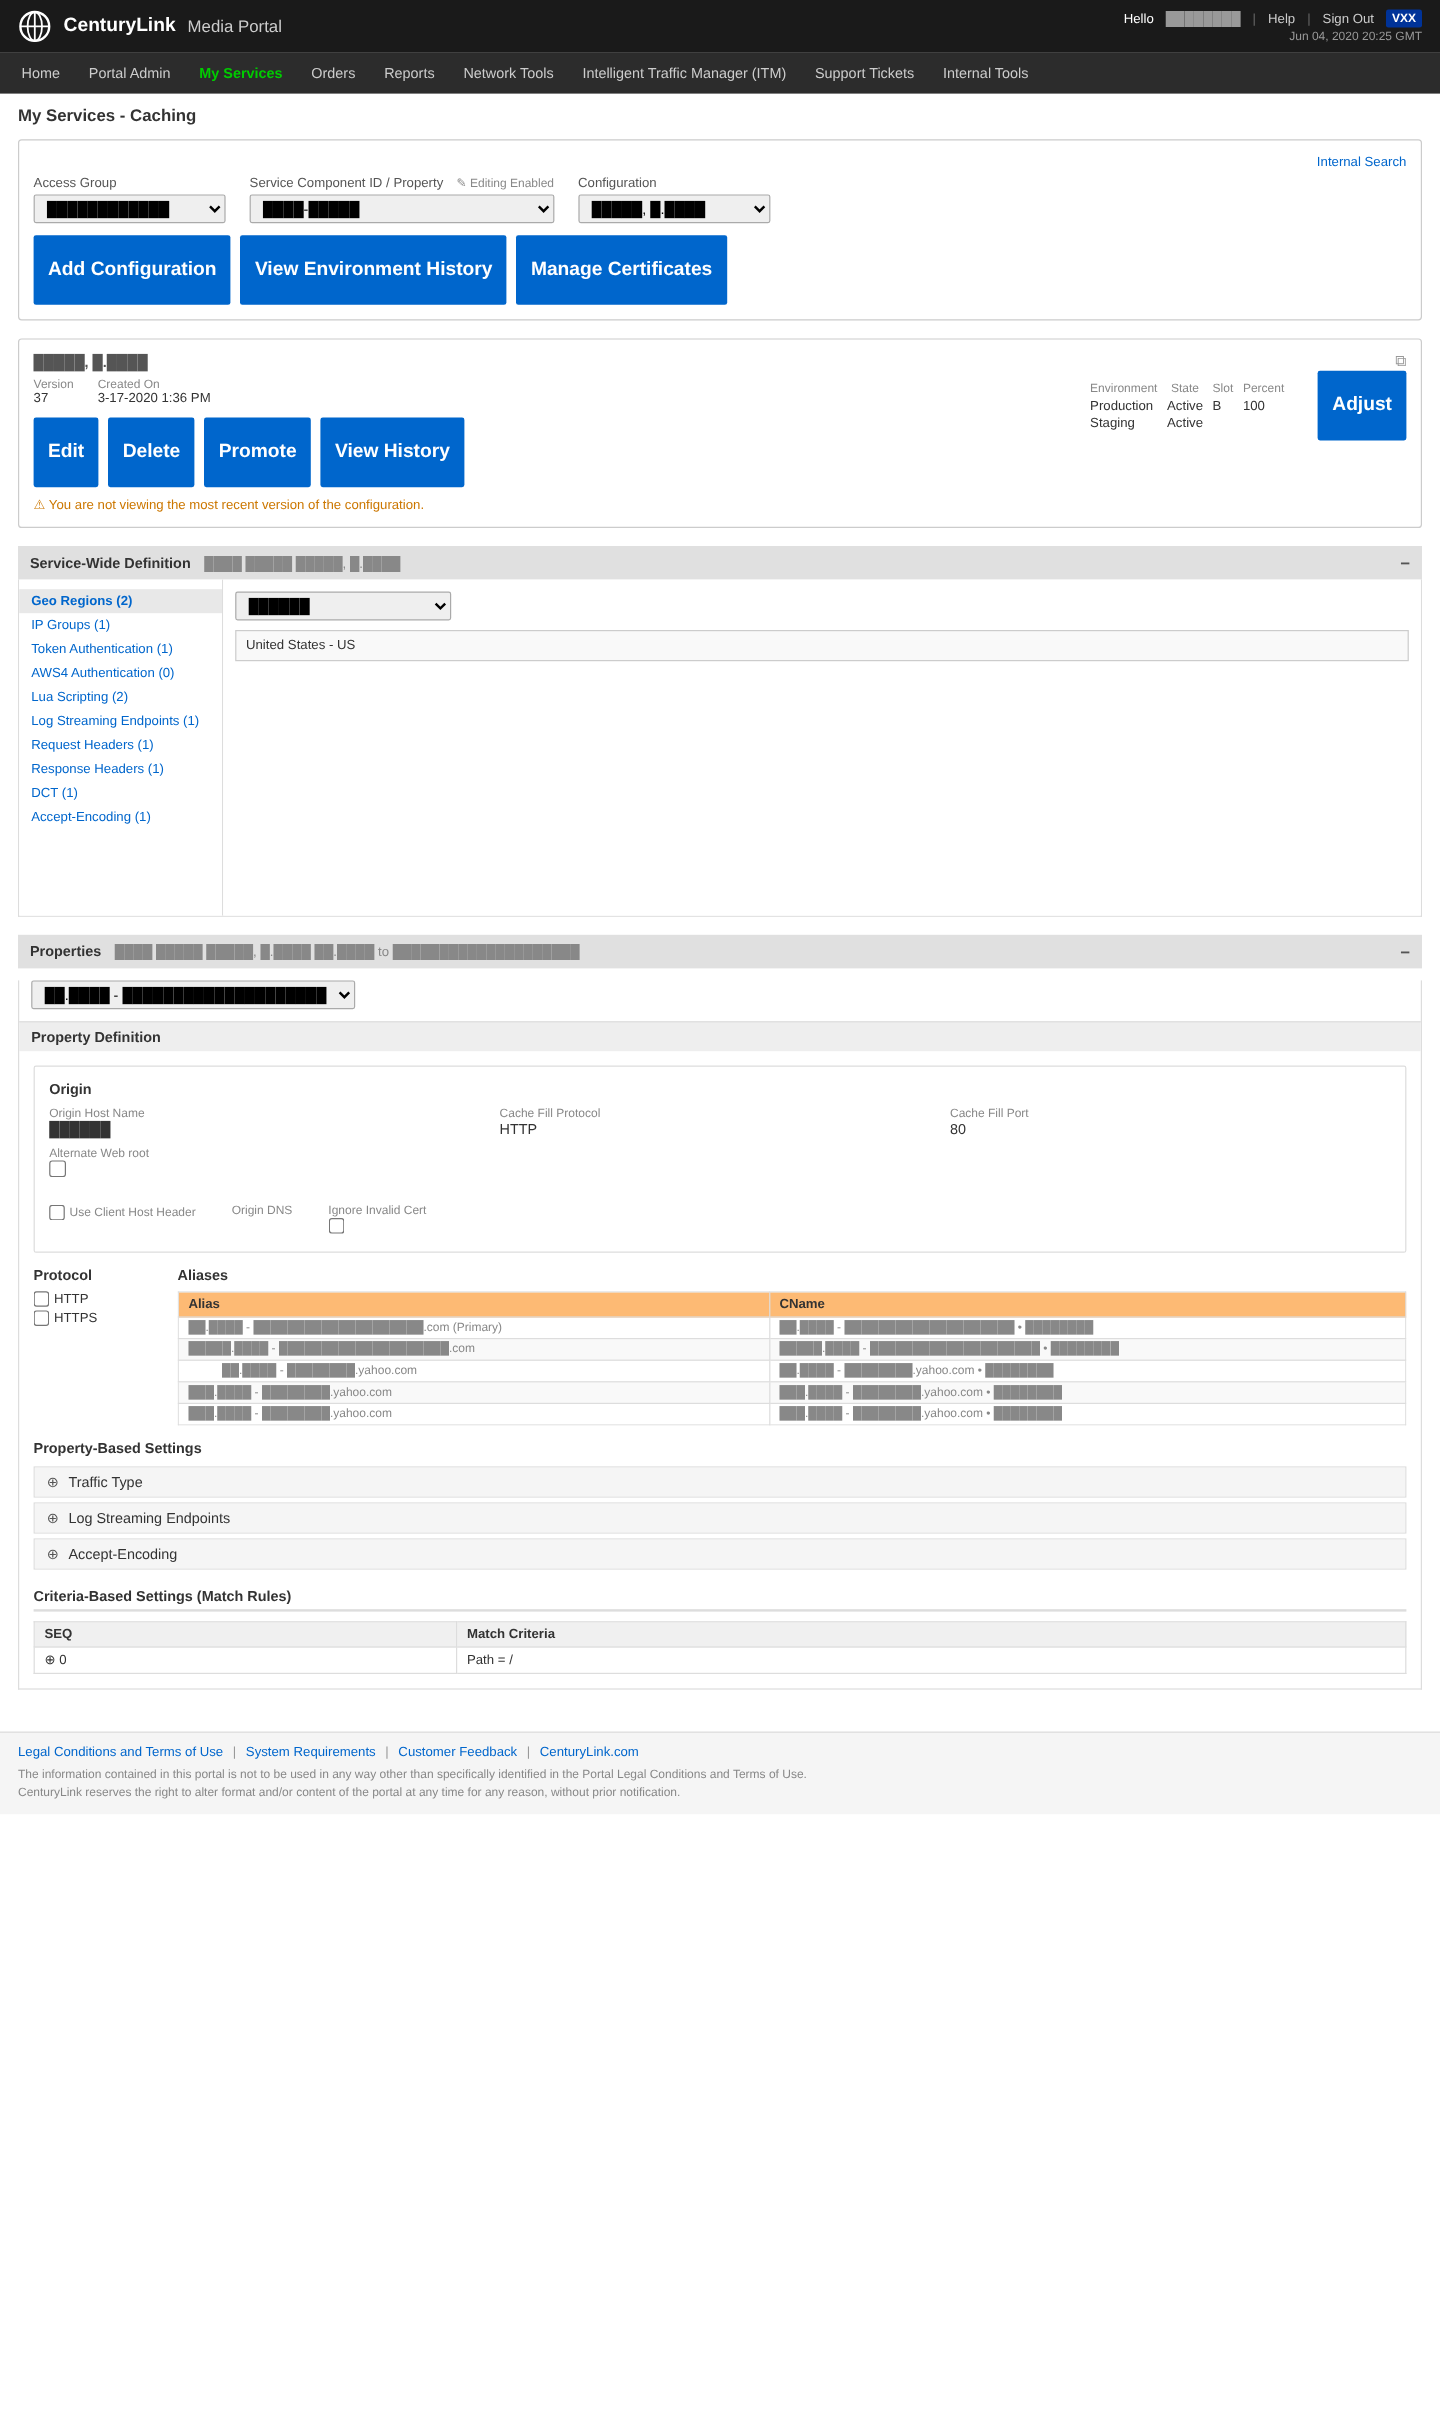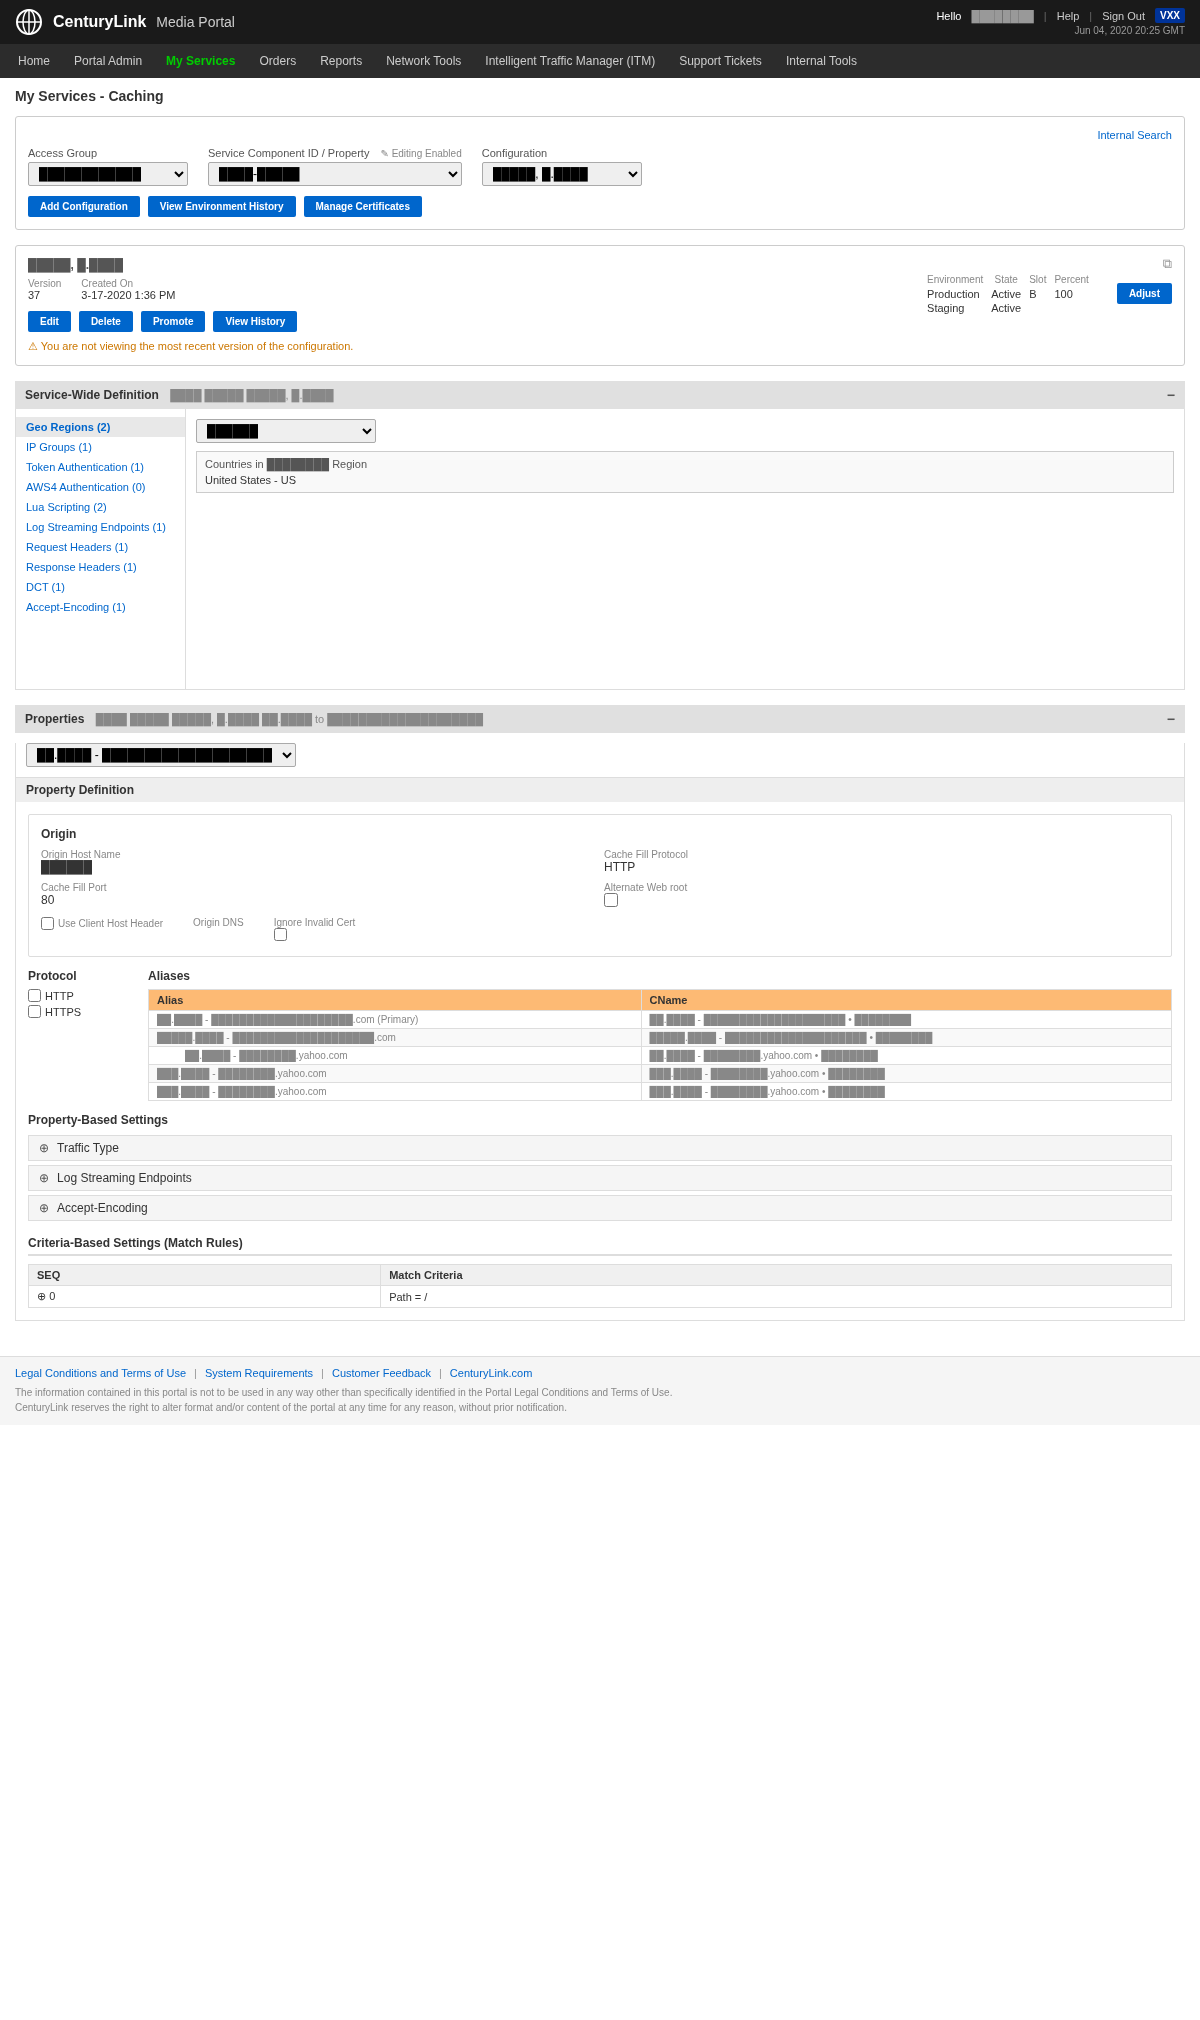--- a/index.html
+++ b/index.html
@@ -29,21 +29,21 @@
 
     
     .form-row { display: flex; align-items: flex-end; gap: 20px; margin-bottom: 10px; flex-wrap: wrap; }
     .form-group { display: flex; flex-direction: column; gap: 3px; }
     .form-group label { font-size: 11px; color: #555; }
     .form-group select, .form-group input { font-size: 12px; border: 1px solid #aaa; padding: 3px 6px; border-radius: 2px; min-width: 160px; }
 
     .internal-search-link { margin-left: auto; color: #0066cc; font-size: 11px; text-decoration: none; align-self: flex-start; }
 
     
-    .btn { padding: 5px 12px; font-size: 10px; border: none; border-radius: 2px; cursor: pointer; font-weight: bold; }
+    .btn { padding: 20px 12px; font-size: 16px; border: none; border-radius: 2px; cursor: pointer; font-weight: bold; }
     .btn-blue { background: #0066cc; color: #fff; }
     .btn-row { display: flex; gap: 8px; margin-top: 8px; }
 
     
     .config-card { border: 1px solid #ccc; border-radius: 3px; padding: 12px; margin-bottom: 15px; background: #fff; position: relative; }
     .config-name { font-weight: bold; font-size: 12px; color: #555; }
     .config-meta { display: flex; gap: 20px; margin-top: 6px; font-size: 11px; color: #333; }
     .config-meta-item label { color: #888; display: block; font-size: 10px; }
     .config-right { display: flex; align-items: center; gap: 20px; }
     .env-table { font-size: 11px; }
@@ -68,21 +68,21 @@
 
     
     .properties-section { margin-bottom: 15px; }
     .property-dropdown { margin: 10px; }
     .property-dropdown select { font-size: 12px; border: 1px solid #aaa; padding: 3px 6px; border-radius: 2px; min-width: 200px; }
 
     
     .prop-def { padding: 12px; }
     .origin-section { border: 1px solid #ddd; padding: 12px; border-radius: 2px; margin-bottom: 12px; }
     .origin-title { font-weight: bold; font-size: 12px; margin-bottom: 8px; }
-    .origin-grid { display: grid; grid-template-columns: repeat(2, 1fr); gap: 8px; margin-bottom: 7px; }
+    .origin-grid { display: grid; grid-template-columns: repeat(3, 1fr); gap: 8px; margin-bottom: 20px; }
     .origin-field label { font-size: 10px; color: #888; display: block; }
     .origin-field .value { font-size: 12px; color: #333; }
     .origin-field .checkbox-row { display: flex; align-items: center; gap: 4px; font-size: 11px; }
 
     
     .protocol-aliases { display: flex; gap: 20px; margin-top: 8px; }
     .protocol-section { min-width: 100px; }
     .protocol-section .title { font-weight: bold; font-size: 12px; margin-bottom: 6px; }
     .protocol-section label { display: flex; align-items: center; gap: 4px; font-size: 11px; margin-bottom: 3px; }
     .aliases-section { flex: 1; }
@@ -275,21 +275,20 @@
           <div class="swd-sidebar-item">DCT (1)</div>
           <div class="swd-sidebar-item">Accept-Encoding (1)</div>
         </div>
         <div class="swd-content">
           <div class="geo-dropdown">
             <select>
               <option>██████</option>
             </select>
           </div>
           <div class="region-box">
-            <div class="region-title">Countries in ████████ Region</div>
             <div class="region-item">United States - US</div>
           </div>
         </div>
       </div>
     </div>
   </div>
 
   <div class="properties-section" style="margin-top:15px;">
     <div class="section-header">
       <div>

